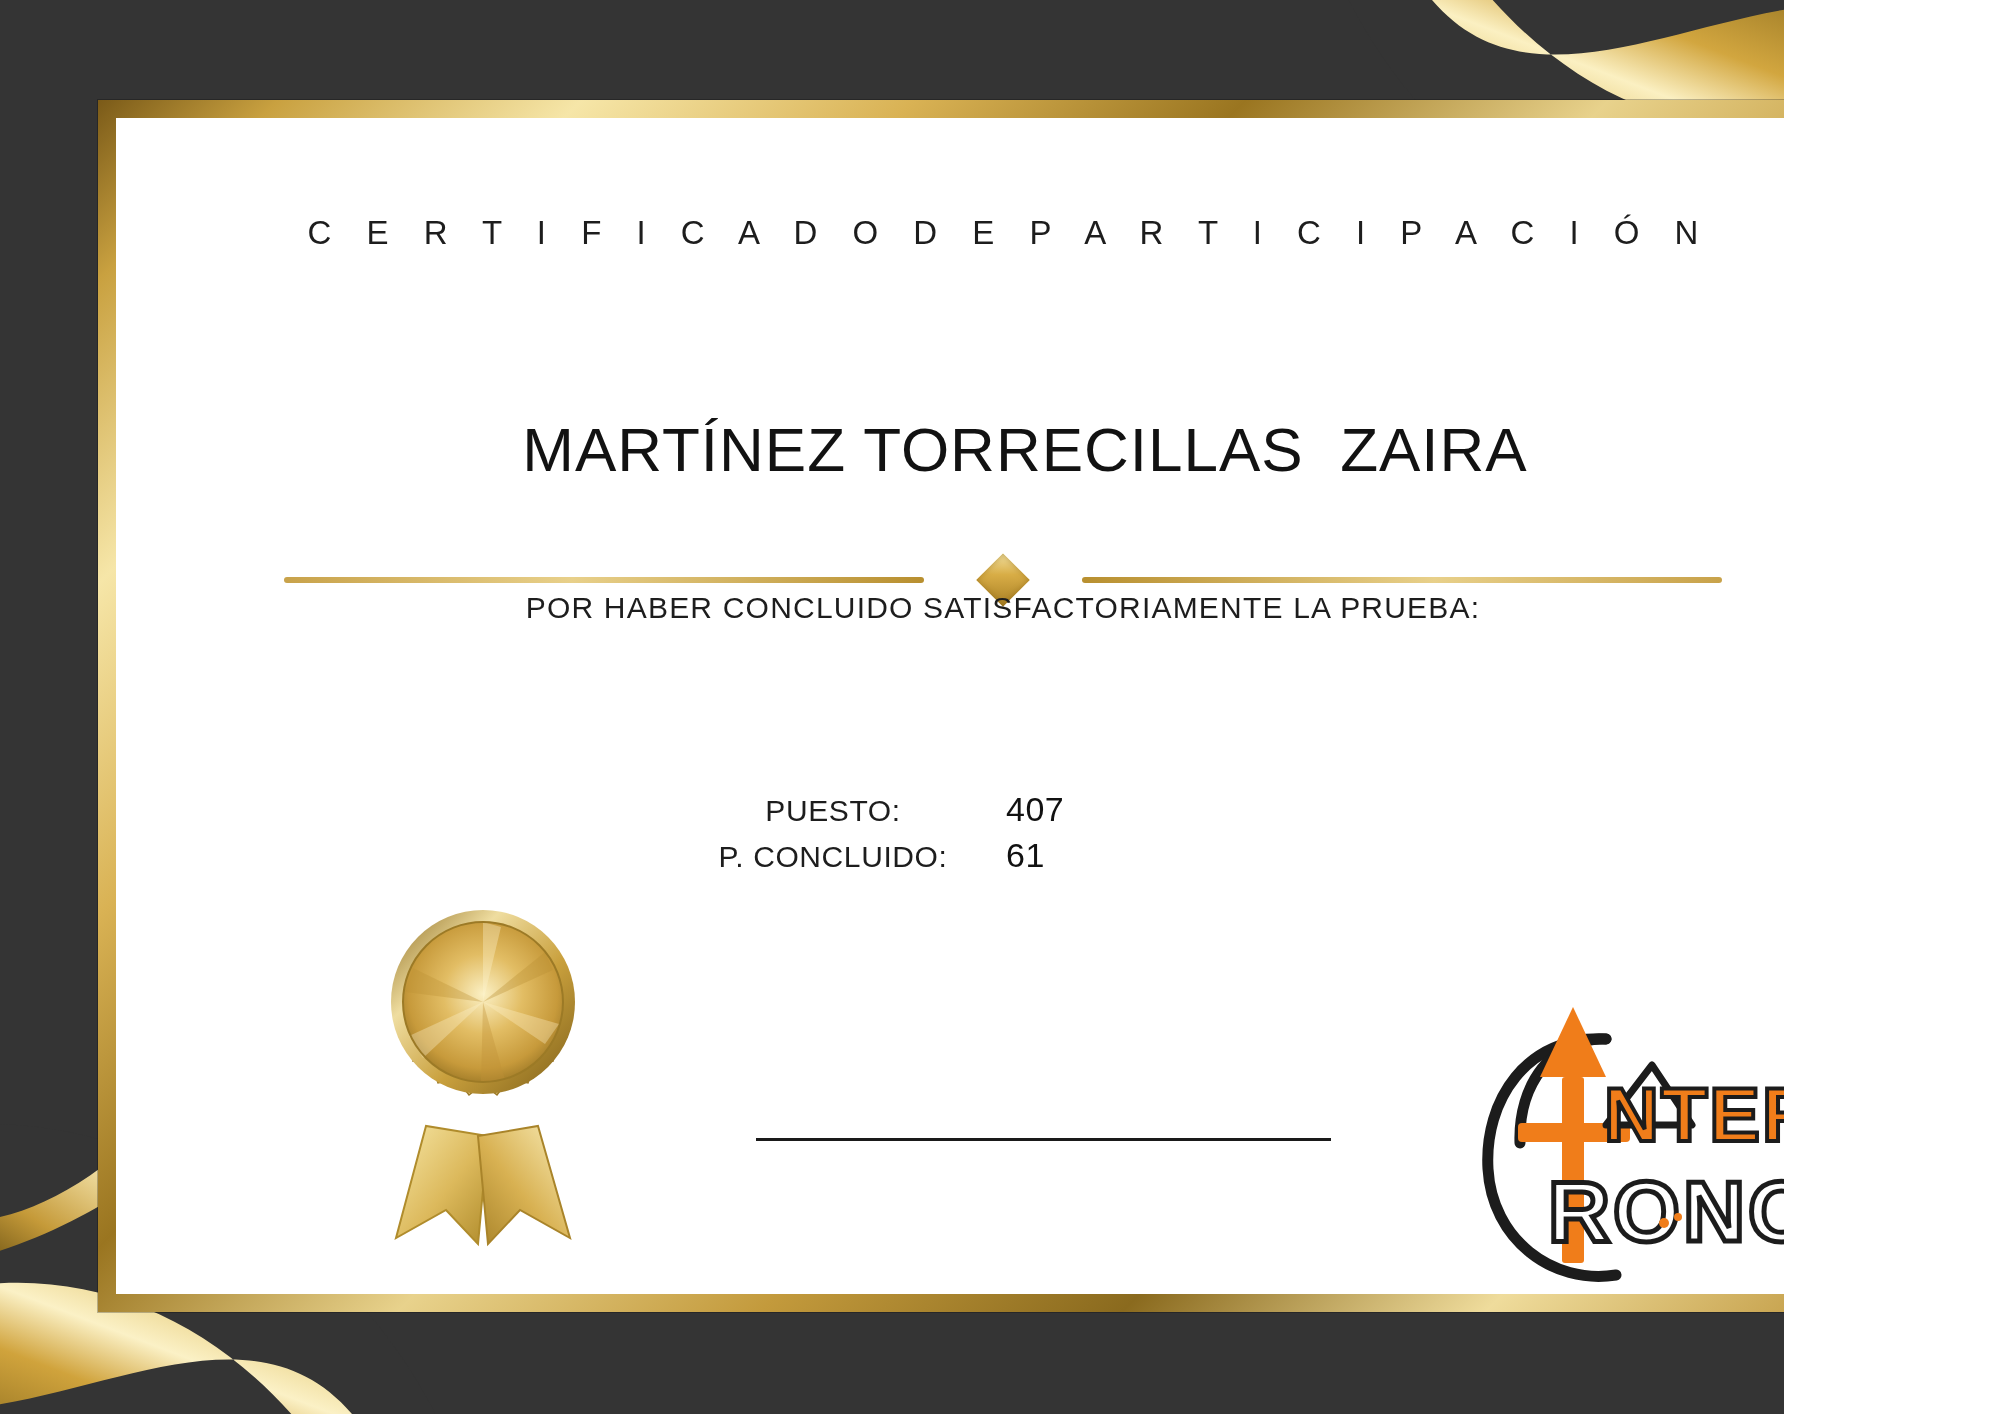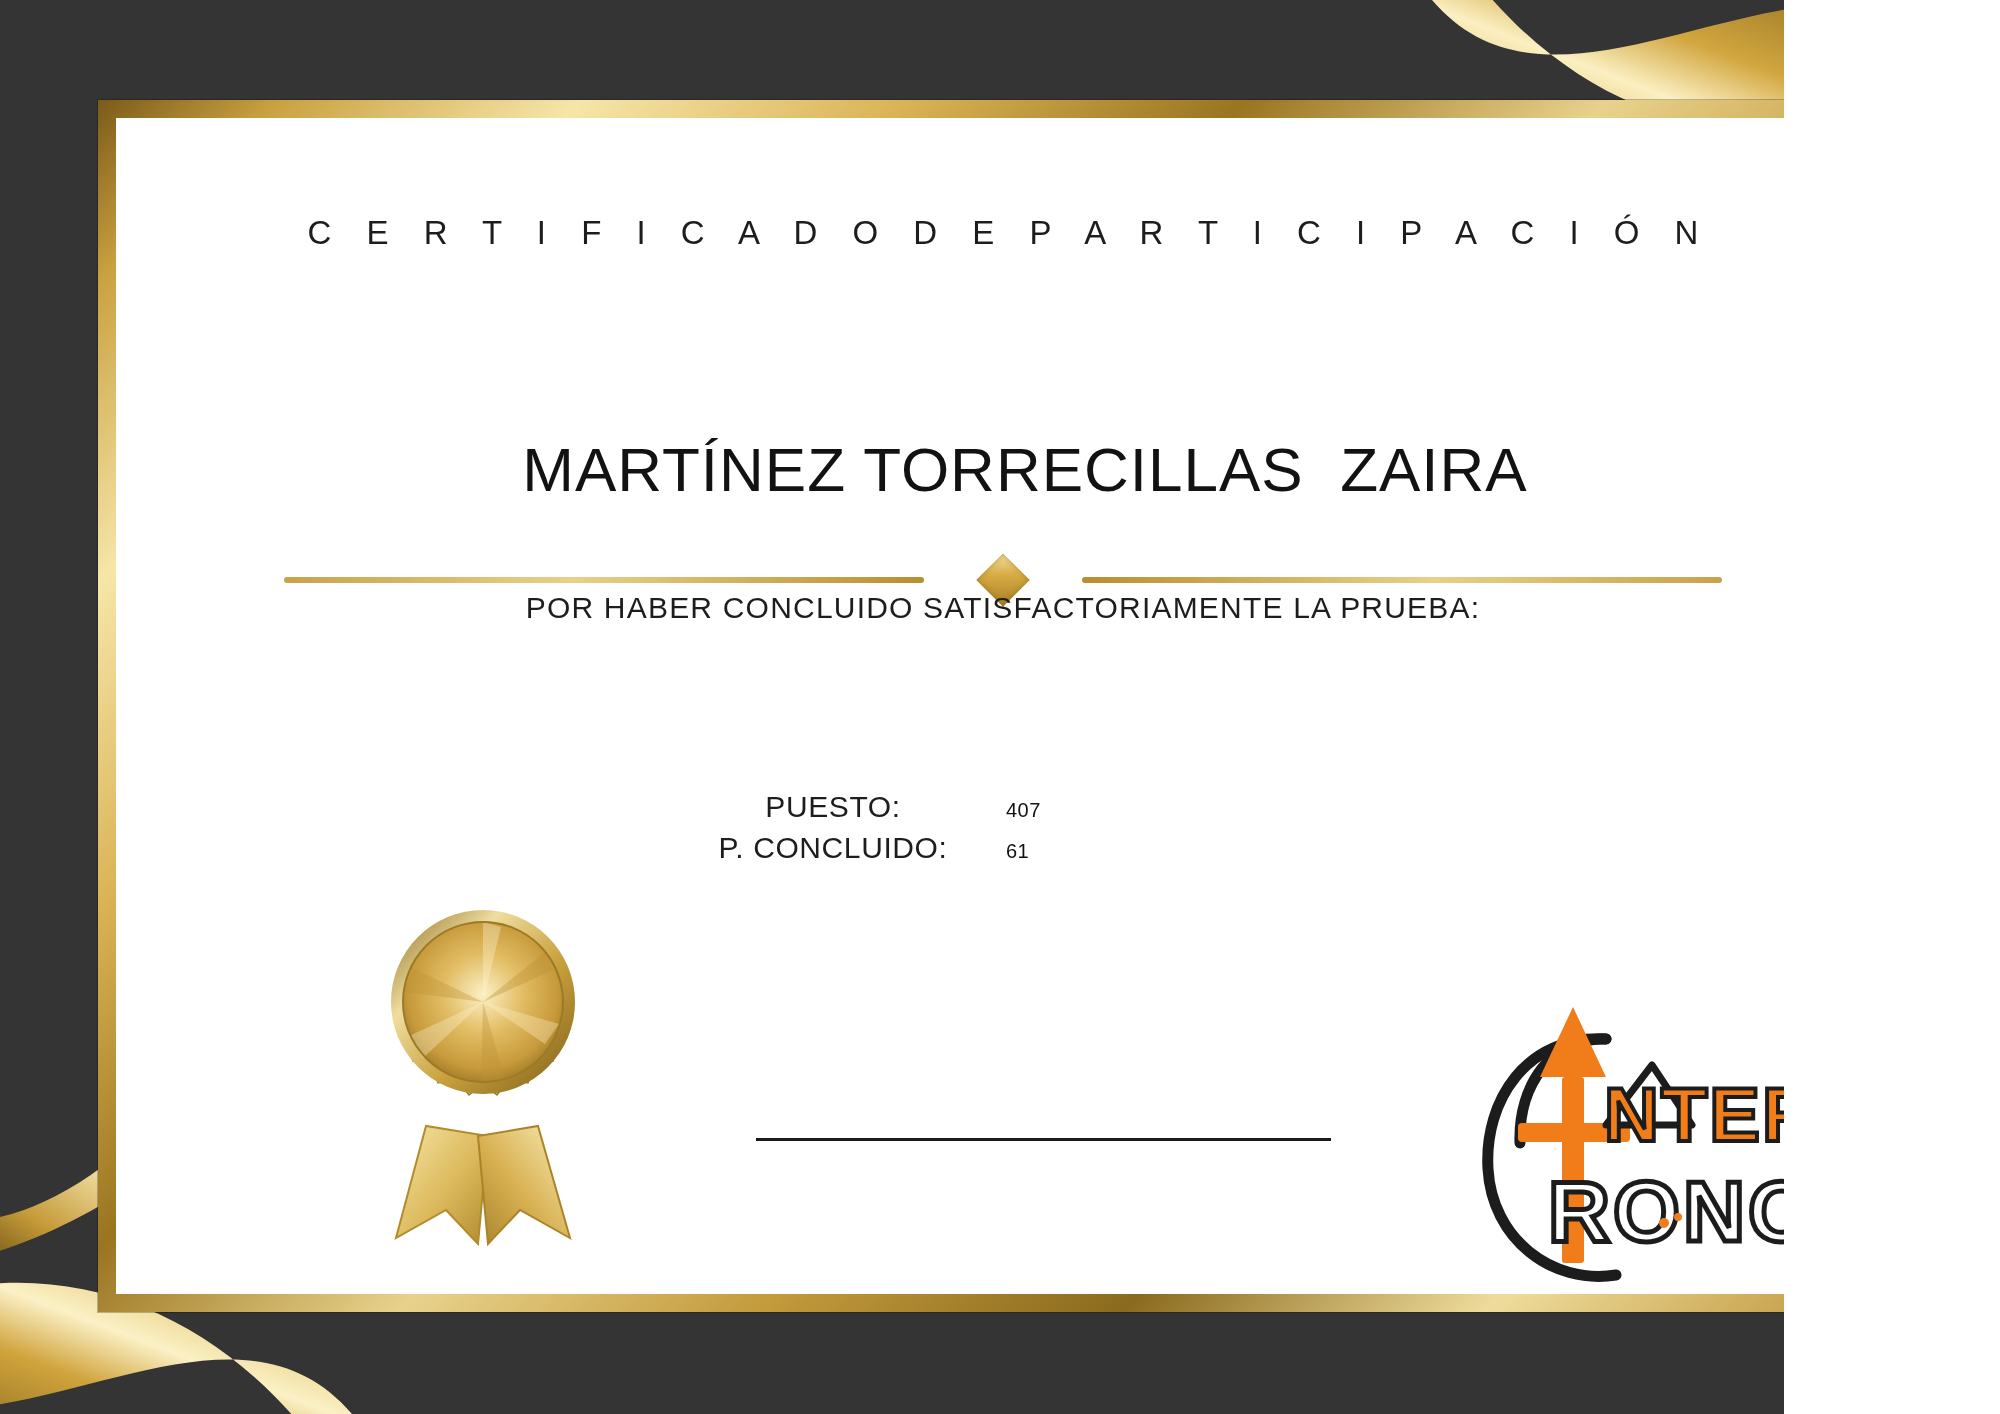--- a/index.html
+++ b/index.html
@@ -71,21 +71,21 @@
     font-size: 33px;
     font-weight: 500;
     letter-spacing: 13px;
     color: #1d1d1d;
     text-indent: 13px;
   }
 
   
   .recipient {
     position: absolute;
-    top: 316px;
+    top: 296px;
     left: 0;
     right: 0;
     text-align: center;
     font-size: 62px;
     font-weight: 400;
     letter-spacing: 1px;
     color: #121212;
     white-space: pre;
     padding-left: 44px;
   }
@@ -149,21 +149,21 @@
   .result-label {
     width: 330px;
     text-align: center;
     font-size: 30px;
     letter-spacing: 0.6px;
     color: #1d1d1d;
     padding-right: 16px;
     box-sizing: border-box;
   }
   .result-value {
-    font-size: 20px;
+    font-size: 34px;
     color: #111111;
     letter-spacing: 0.5px;
   }
   .signature-line {
     position: absolute;
     left: 640px;
     top: 1020px;
     width: 575px;
     height: 3px;
     background: #1a1a1a;

